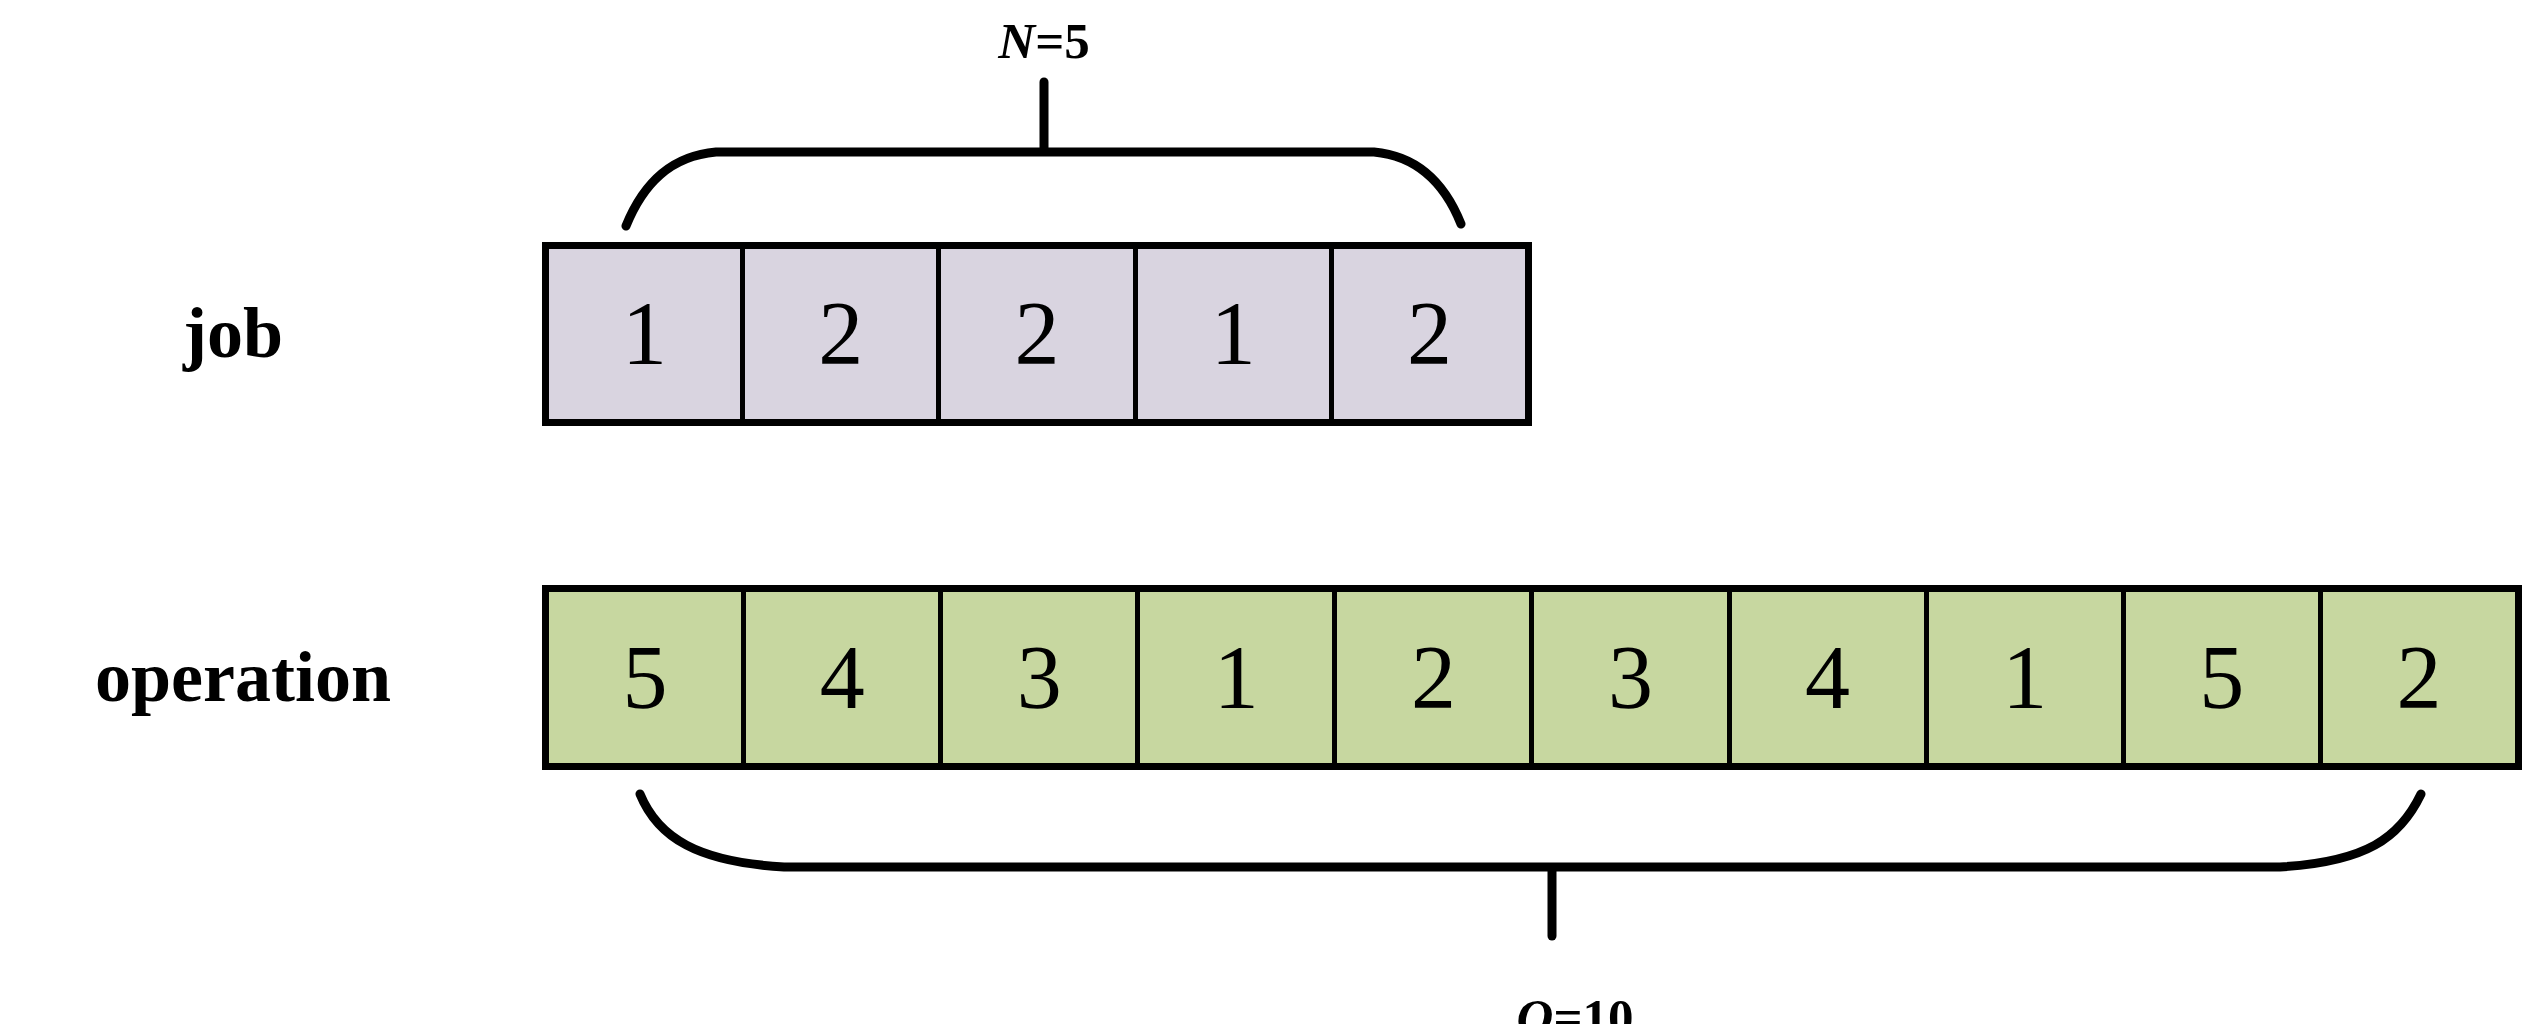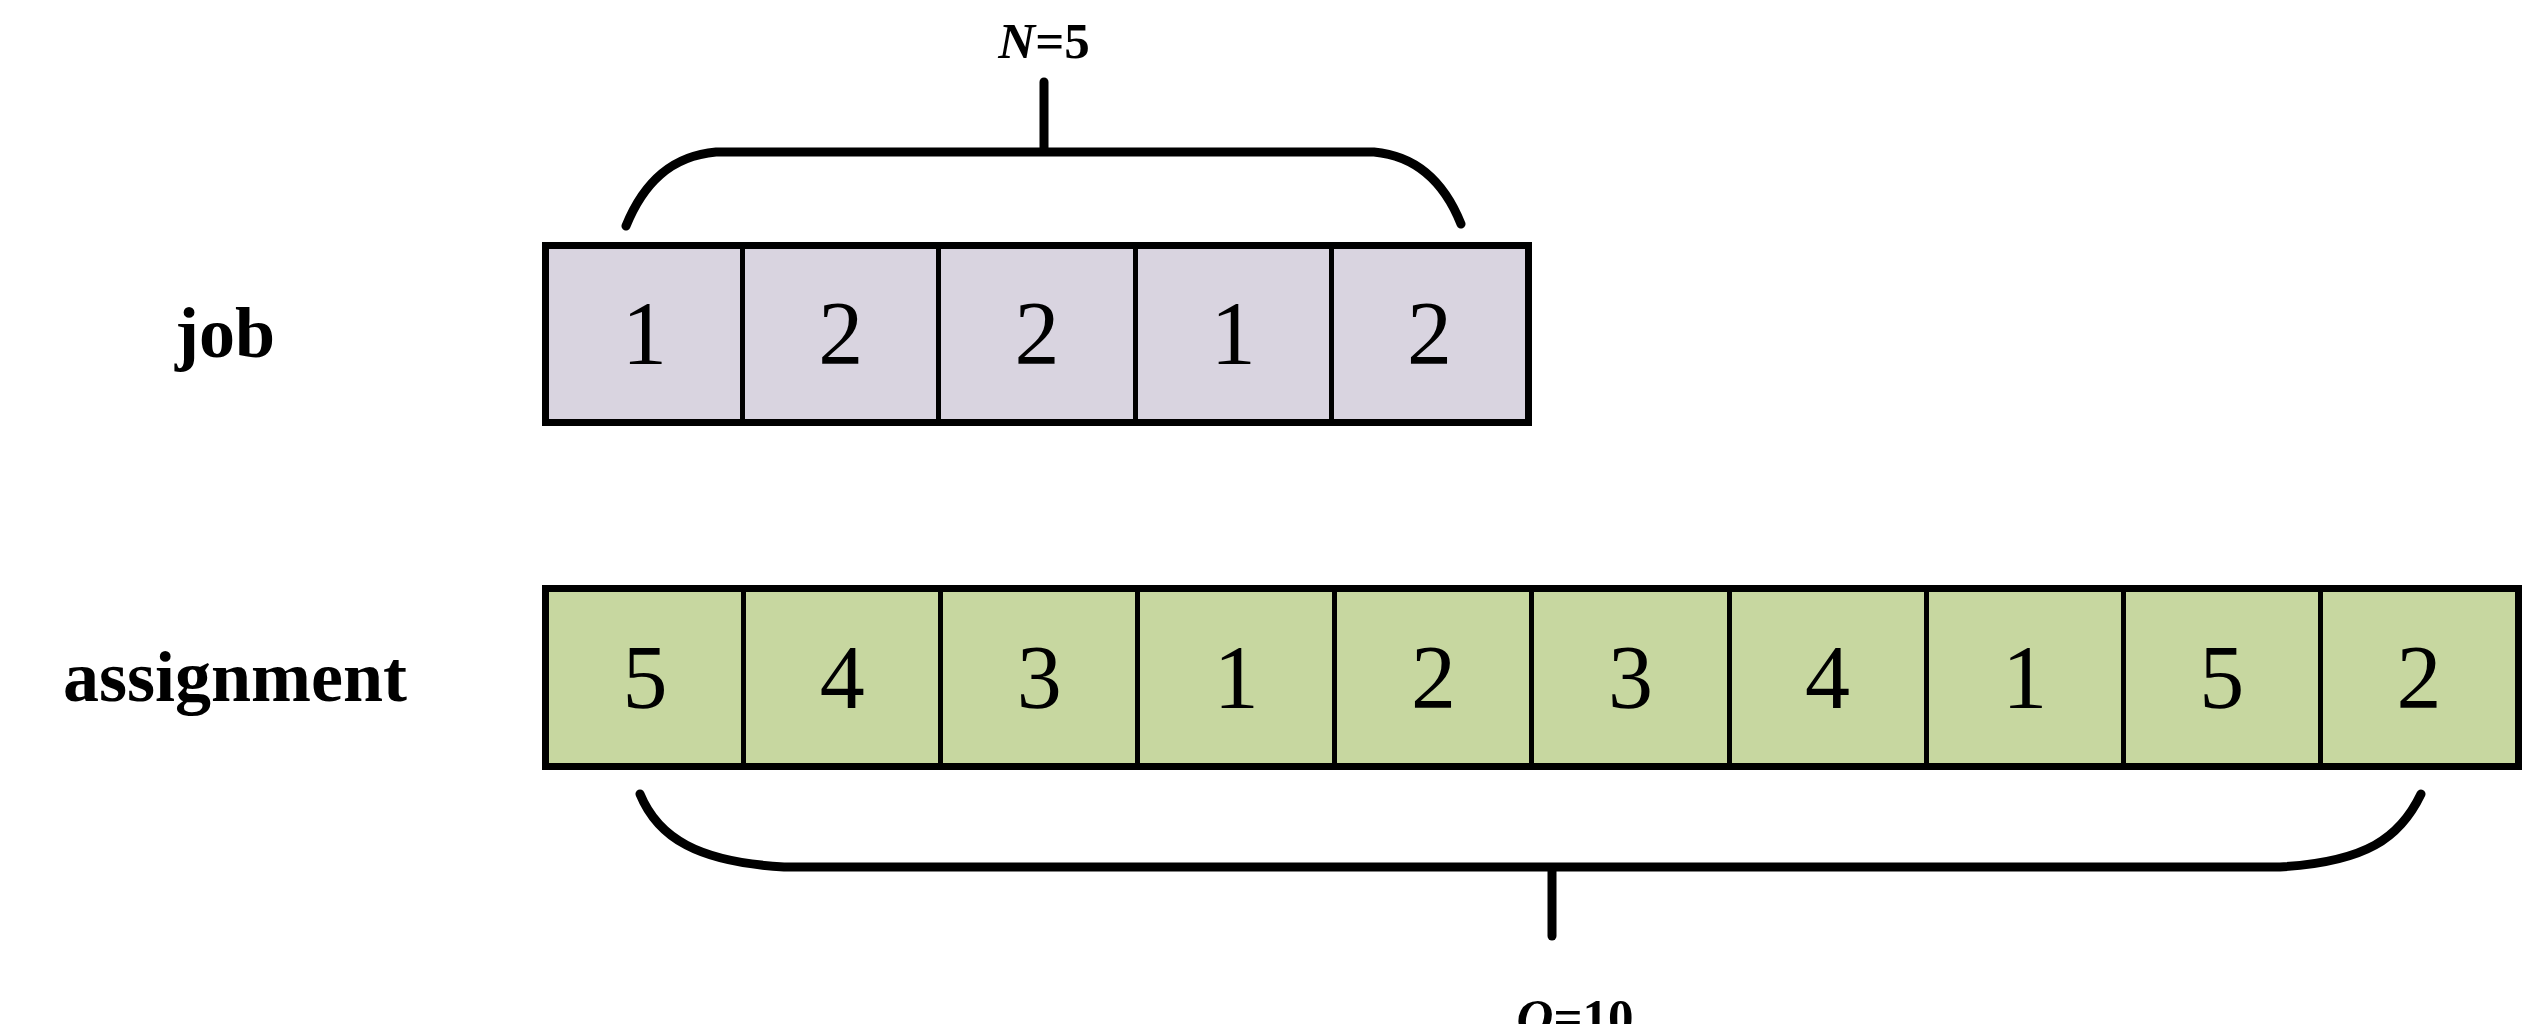--- a/index.html
+++ b/index.html
@@ -20,20 +20,21 @@
   }
   .row-label {
     position: absolute;
     display: flex;
     flex-direction: column;
     justify-content: center;
     text-align: center;
     font-weight: bold;
     font-size: 72px;
     line-height: 1.32;
+    margin-left: 8px;
   }
   #job-label { left: 0; top: 242px; width: 450px; height: 184px; }
   #op-label  { left: 0; top: 585px; width: 470px; height: 185px; }
 
   .cell-row {
     position: absolute;
     display: flex;
     box-sizing: border-box;
     border: 7px solid var(--line);
   }
@@ -92,21 +93,21 @@
     <path d="M 1044 150 L 1044 82"></path>
     <path d="M 626 226 C 643 184 670 156 716 152 L 1374 152 C 1418 156 1445 184 1461 224"></path>
     <path d="M 640 794 C 658 838 698 862 784 867 L 2280 867 C 2366 862 2400 838 2421 794"></path>
     <path d="M 1552 868 L 1552 936"></path>
   </svg>
 
   <div class="row-label" id="job-label">
     <span>job</span>
   </div>
   <div class="row-label" id="op-label">
-    <span>assignment</span>
+    <span>operation</span>
   </div>
 
   <div class="cell-row" id="job-row">
       <div class="cell">1</div>
       <div class="cell">2</div>
       <div class="cell">2</div>
       <div class="cell">1</div>
       <div class="cell">2</div>
     </div>
 

